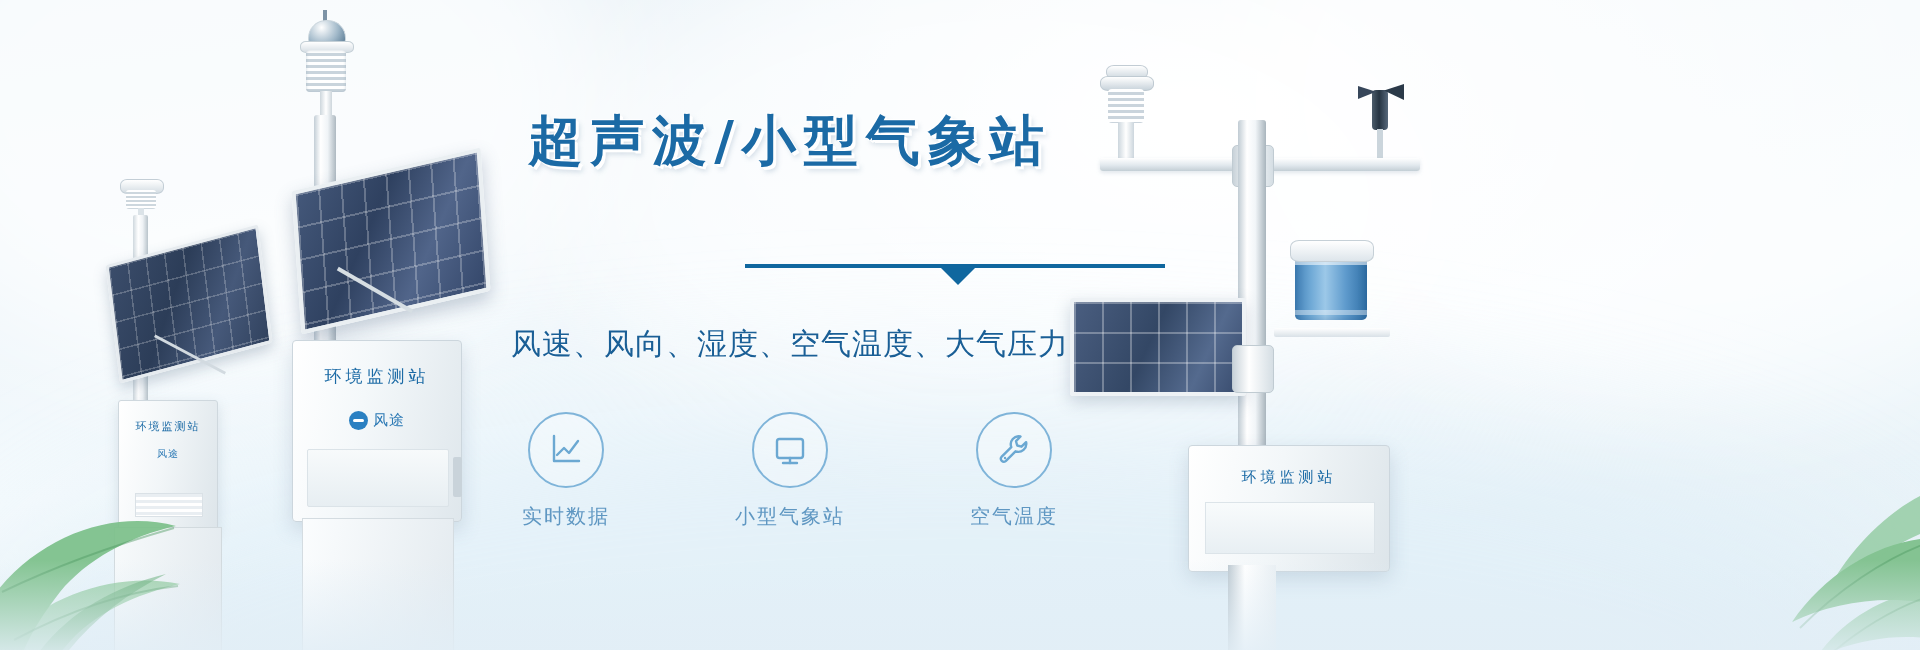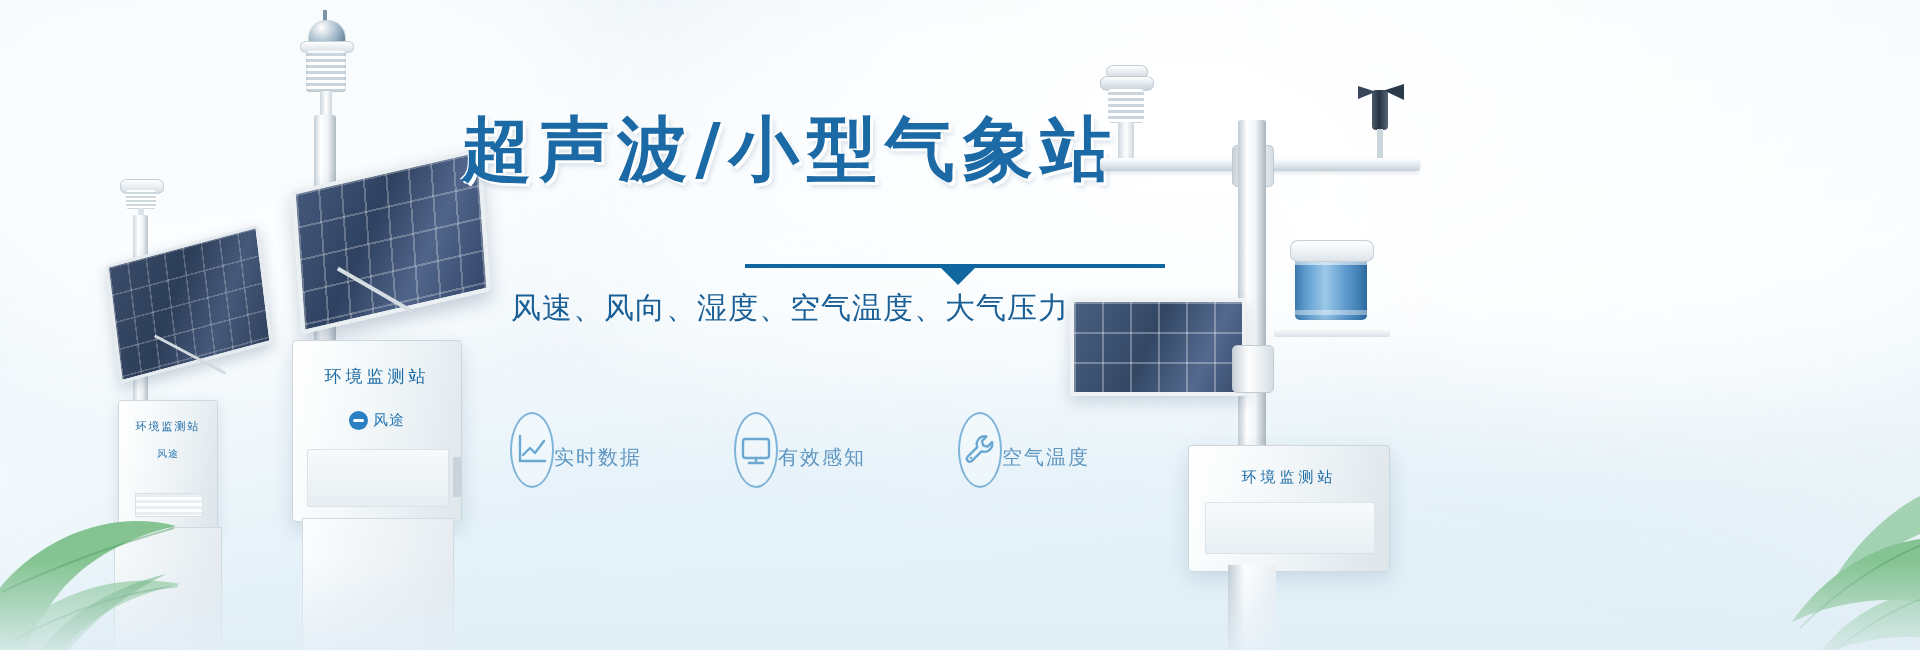--- a/index.html
+++ b/index.html
@@ -21,21 +21,21 @@
   .w3{left:560px;top:-60px;width:900px;height:520px;background:rgba(255,255,255,.55);}
   .w4{left:0;bottom:-260px;width:1920px;height:520px;background:rgba(223,238,247,.65);filter:blur(70px);}
 
   
   #content{position:absolute;left:440px;top:100px;width:700px;height:480px;}
 
   #title{
     position:absolute;left:0;top:14px;width:700px;
     text-align:center;
     font-family:"DejaVu Sans","Liberation Sans",sans-serif;
-    font-size:70px;font-weight:bold;letter-spacing:8px;
+    font-size:54px;font-weight:bold;letter-spacing:8px;
     color:#1b6aa5;
     line-height:1;
     white-space:nowrap;
     text-shadow:
       2px 2px 0 #ffffff, 3px 3px 0 #ffffff, -1px -1px 0 #ffffff,
       4px 5px 5px rgba(120,150,175,.30);
   }
 
   #divider{position:absolute;left:305px;top:158px;width:420px;height:24px;}
   #divider .rule{position:absolute;left:0;top:6px;width:420px;height:4px;background:#10679f;}
@@ -43,27 +43,28 @@
     position:absolute;left:196px;top:10px;width:0;height:0;
     border-left:17px solid transparent;border-right:17px solid transparent;
     border-top:17px solid #10679f;
   }
 
   .subline{
     position:absolute;left:0;width:700px;text-align:center;
     font-family:"DejaVu Sans","Liberation Sans",sans-serif;
     font-size:30px;color:#1a5f96;letter-spacing:1px;white-space:nowrap;
     text-shadow:0 1px 0 rgba(255,255,255,.85);
+    margin-top:36px;
   }
   #sub1{top:188px;}
   #sub2{top:242px;}
 
   
   #features{position:absolute;left:70px;top:312px;width:560px;display:flex;justify-content:space-between;}
-  .feature{width:112px;display:flex;align-items:center;}
+  .feature{width:112px;display:flex;flex-direction:column;align-items:center;}
   .fcircle{
     width:72px;height:72px;border-radius:50%;
     border:2px solid #7fb4d9;
     display:flex;align-items:center;justify-content:center;
     background:rgba(255,255,255,.28);
   }
   .fcircle svg{display:block;}
   .flabel{
     margin-top:15px;font-size:20px;color:#5f97c2;letter-spacing:2px;white-space:nowrap;
     font-family:"DejaVu Sans","Liberation Sans",sans-serif;
@@ -297,21 +298,21 @@
 
 
       <div class="feature">
         <div class="fcircle">
           <svg width="40" height="40" viewBox="0 0 40 40" fill="none" stroke="#6ba8d2" stroke-width="2.4" stroke-linecap="round" stroke-linejoin="round">
             <rect x="7" y="9" width="26" height="19" rx="2.5"></rect>
             <line x1="20" y1="28" x2="20" y2="33"></line>
             <line x1="13" y1="33" x2="27" y2="33"></line>
           </svg>
         </div>
-        <div class="flabel">有效感知</div>
+        <div class="flabel">小型气象站</div>
       </div>
 
       <div class="feature">
         <div class="fcircle">
           <svg width="40" height="40" viewBox="0 0 40 40" fill="none" stroke="#6ba8d2" stroke-width="2.4" stroke-linecap="round" stroke-linejoin="round">
             <path d="M26.5 6.5a8 8 0 0 0-9.2 10.6L7.5 26.9a3 3 0 0 0 4.2 4.2l9.8-9.8a8 8 0 0 0 10.6-9.2l-4.6 4.6-4.3-1.2-1.2-4.3z"></path>
             <circle cx="11" cy="28" r="1.2" fill="#6ba8d2" stroke="none"></circle>
           </svg>
         </div>
         <div class="flabel">空气温度</div>

